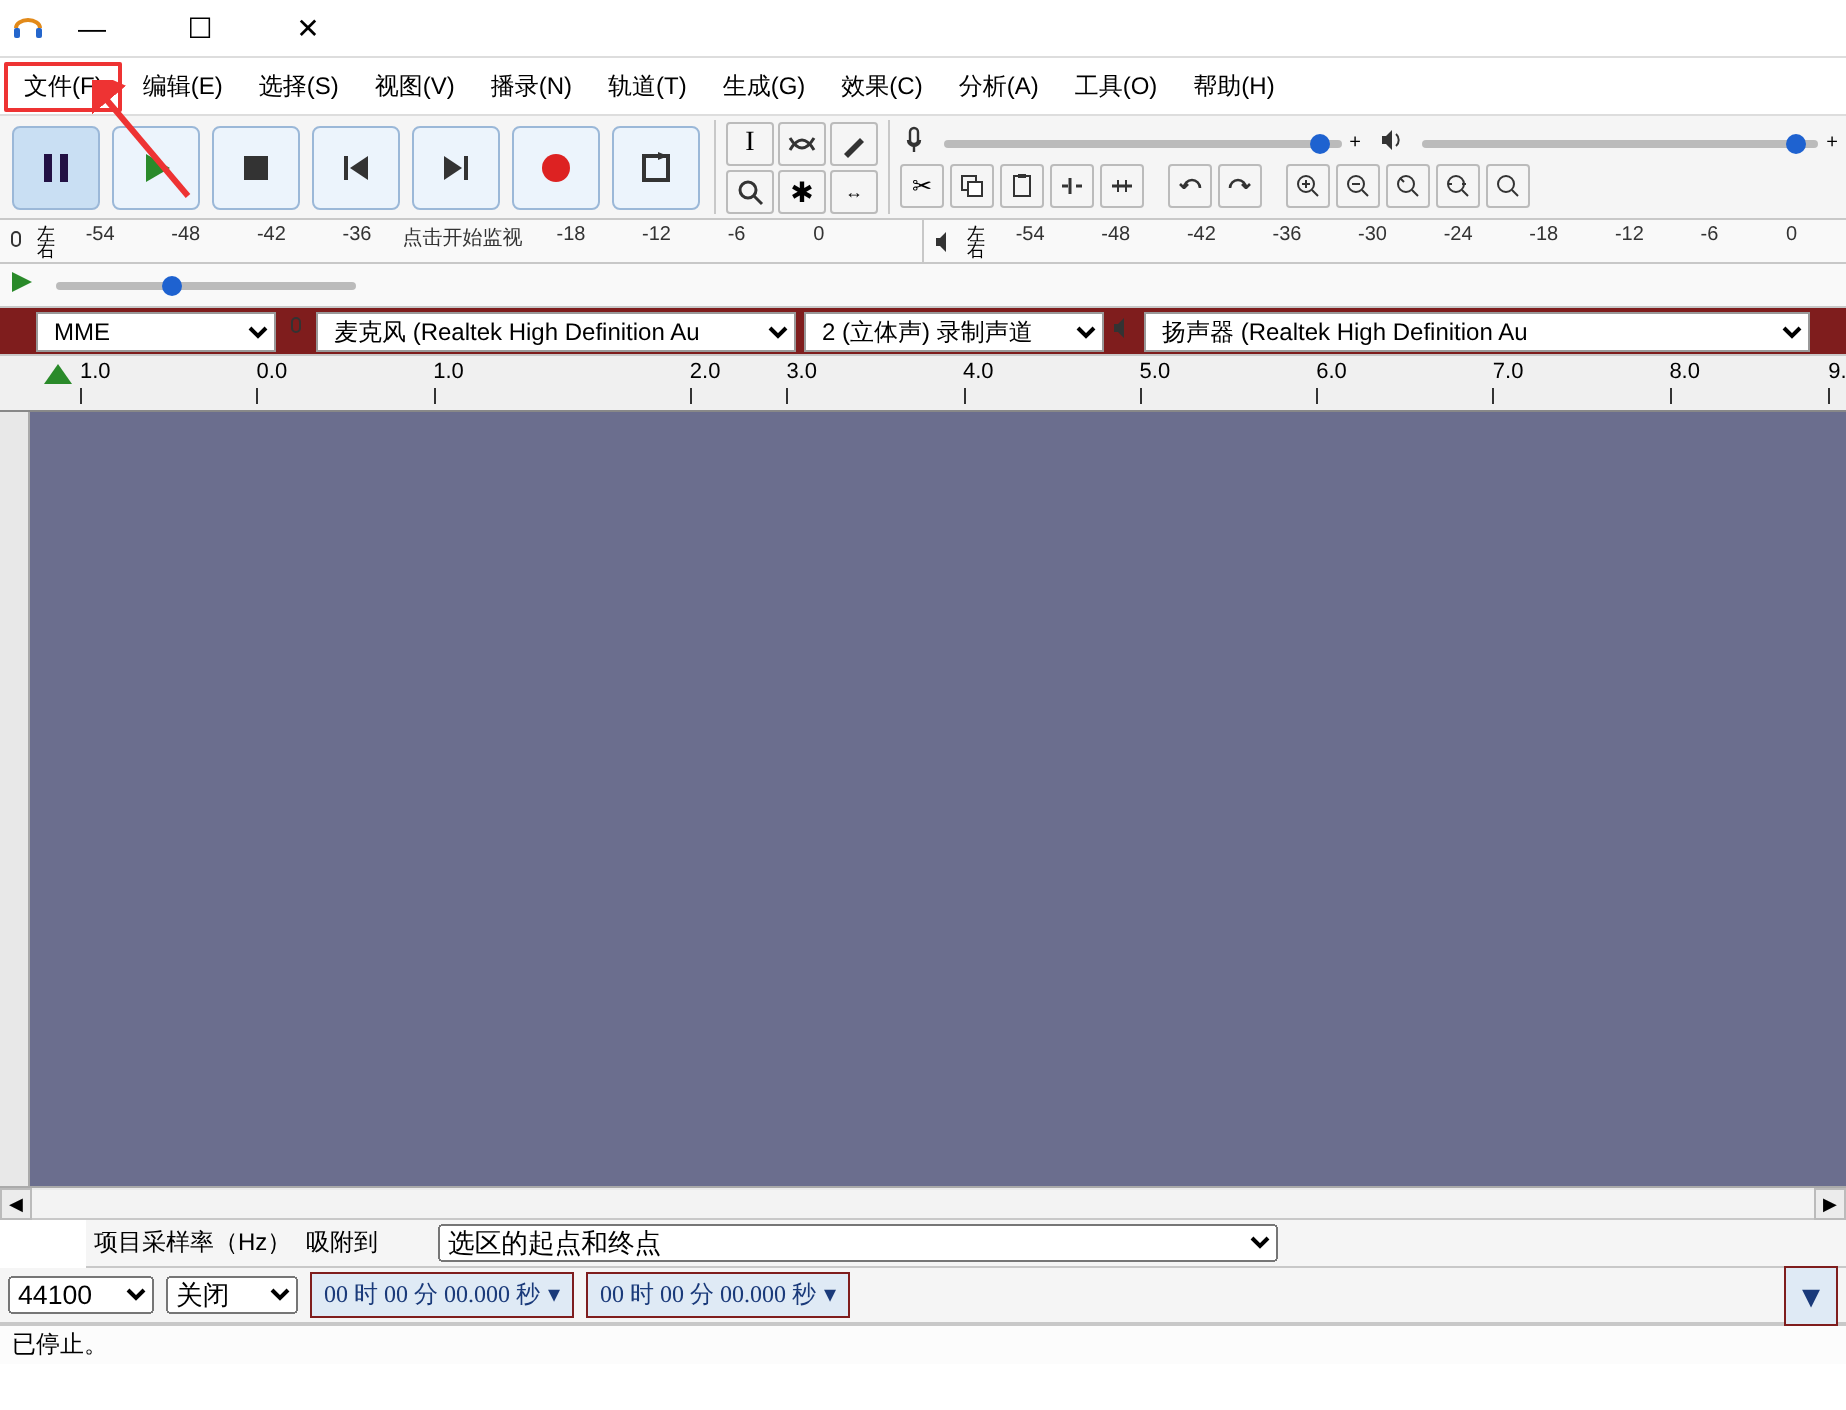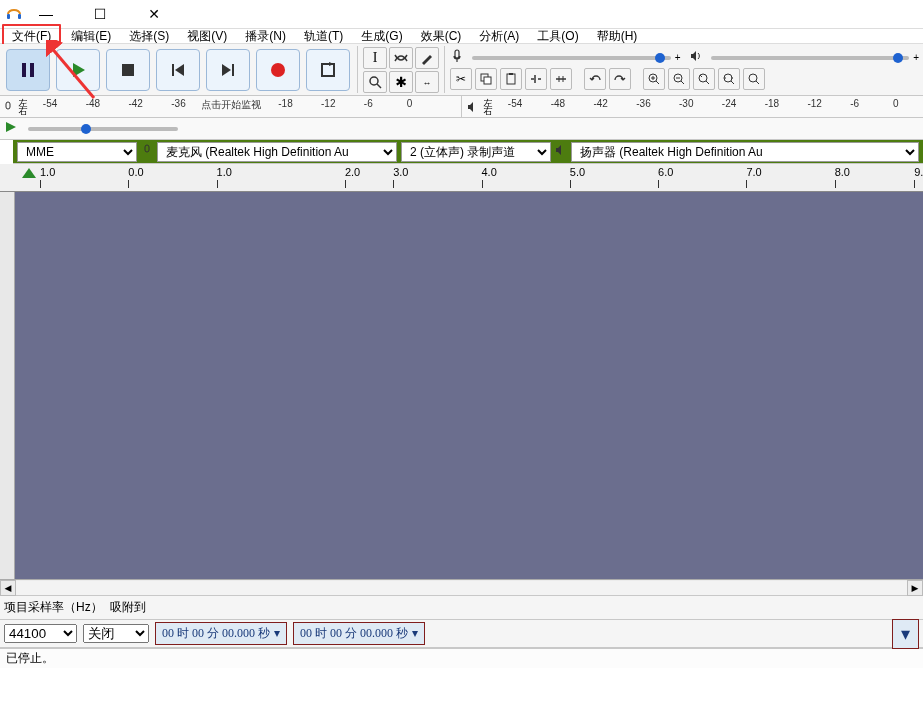--- a/index.html
+++ b/index.html
@@ -2,53 +2,53 @@
 <html><head>
 <meta charset="utf-8">
 <style>
 * { box-sizing: border-box; margin: 0; padding: 0; }
 body { font-family: "Segoe UI","Microsoft YaHei",sans-serif; font-size: 12px; background:#fff; width:923px; height:705px; overflow:hidden; color:#000; }
 .titlebar { height:28px; display:flex; align-items:center; padding:0 6px; background:#fff; }
 .titlebar .logo { width:16px; height:16px; margin-right:6px; display:inline-block; }
 .titlebar .title { flex:1; font-size:12px; }
 .winbtns { display:flex; gap:18px; padding-right:6px; }
 .winbtns span { width:36px; height:20px; display:flex; align-items:center; justify-content:center; font-size:14px; }
-.menubar { height:16px; display:flex; align-items:center; border-top:1px solid #ddd; border-bottom:1px solid #ddd; padding:0 2px; gap:2px; background:#fff; }
+.menubar { height:30px; display:flex; align-items:center; border-top:1px solid #ddd; border-bottom:1px solid #ddd; padding:0 2px; gap:2px; background:#fff; }
 .menubar .mi { padding:2px 8px; }
 .highlight { border:2px solid #e33; border-radius:1px; }
 .arrow { position:absolute; left:46px; top:40px; pointer-events:none; z-index:5; }
 .toolbar { display:flex; align-items:center; background:#f5f5f5; border-bottom:1px solid #c8c8c8; padding:2px 4px; gap:2px; height:52px; position:relative; }
 .bigbtn { width:44px; height:42px; background:#c9dff3; border:1px solid #9bb8d8; border-radius:4px; display:flex; align-items:center; justify-content:center; margin:0 2px; }
 .bigbtn.light { background:#ecf4fc; }
 .sep { width:1px; background:#c8c8c8; margin:0 3px; align-self:stretch; }
 .smallgrid { display:grid; grid-template-columns:24px 24px 24px; grid-template-rows:22px 22px; gap:2px; }
 .smallgrid .sb { border:1px solid #bbb; background:#f5f5f5; display:flex; align-items:center; justify-content:center; border-radius:2px; }
 .volrow { display:flex; align-items:center; gap:4px; flex:1; }
 .volrow .track { height:4px; background:#bbb; border-radius:2px; flex:1; position:relative; }
 .volrow .thumb { width:10px; height:10px; background:#1e62d0; border-radius:50%; position:absolute; top:-3px; }
 .meterrow { display:flex; align-items:center; border-bottom:1px solid #c8c8c8; background:#f9f9f9; height:22px; font-size:11px; }
 .meterrow .mic { width:16px; display:flex; justify-content:center; }
 .meterrow .lr { width:14px; font-size:9px; line-height:8px; text-align:center; }
 .meterrow .ticks { flex:1; position:relative; height:20px; }
 .ticks .tick { position:absolute; top:1px; font-size:10px; color:#333; }
 .playrow { display:flex; align-items:center; border-bottom:1px solid #c8c8c8; background:#f9f9f9; height:22px; padding-left:4px; }
 .playrow .ptrack { flex:1; height:4px; background:#bbb; border-radius:2px; position:relative; margin:0 6px 0 10px; }
-.devrow { display:flex; align-items:center; border-bottom:1px solid #c8c8c8; background:#4d7c0f; height:24px; gap:4px; padding:0 4px; font-size:12px;margin-left:13px; }
+.devrow { display:flex; align-items:center; border-bottom:1px solid #c8c8c8; background:#7f1d1d; height:24px; gap:4px; padding:0 18px; font-size:12px; }
 .devrow select, .devrow .sel { font-size:12px; height:20px; border:1px solid #999; background:#fff; padding:0 4px; }
 .ruler { height:28px; border-bottom:1px solid #888; background:#f0f0f0; position:relative; font-size:11px; display:flex; align-items:flex-start; }
 .ruler .pin { position:absolute; left:22px; top:4px; }
 .ruler .marks { position:absolute; left:40px; right:0; top:2px; height:24px; }
 .ruler .mark { position:absolute; top:0; font-size:11px; }
 .ruler .mark:after { content:""; position:absolute; left:0; top:14px; width:1px; height:8px; background:#333; }
 .canvas { height:388px; background:#6b6e8e; display:flex; border-bottom:1px solid #aaa; }
 .canvas .left { width:15px; background:#e8e8e8; border-right:1px solid #aaa; }
 .hscroll { height:16px; background:#ececec; display:flex; align-items:center; border-bottom:1px solid #c8c8c8; }
 .hscroll .arr { width:16px; height:16px; display:flex; align-items:center; justify-content:center; border:1px solid #bbb; font-size:9px; }
 .hscroll .bar { flex:1; background:#f3f3f3; height:14px; }
-.bottom1 { display:flex; align-items:center; border-bottom:1px solid #c8c8c8; background:#f5f5f5; height:24px; padding:0 4px; gap:6px; font-size:12px; }
+.bottom1 { display:flex; align-items:center; border-bottom:1px solid #c8c8c8; background:#f5f5f5; height:24px; padding:0 4px; gap:6px; font-size:12px;margin-left:43px; }
 .bottom2 { display:flex; align-items:center; border-bottom:1px solid #c8c8c8; background:#f5f5f5; height:28px; padding:0 4px; gap:6px; }
 .timebox { font-family: Liberation Serif, serif; background:#dfeaf5; border:1px solid #7f1d1d; padding:2px 6px; display:flex; gap:4px; align-items:center; color:#1a3a7a; }
 .timebox.big { font-size:18px; padding:3px 8px; }
 .status { height:20px; display:flex; align-items:center; padding:0 6px; border-top:1px solid #c8c8c8; background:#fcfcfc; font-size:12px; }
 .editrow { display:flex; gap:3px; }
 .editrow .eb { width:22px; height:22px; border:1px solid #bbb; background:#f5f5f5; display:flex; align-items:center; justify-content:center; border-radius:2px; }
 select { font-family:inherit; }
 .right-tools { display:flex; flex-direction:column; gap:2px; justify-content:center; flex:1; }
 </style>
 </head>
@@ -343,20 +343,21 @@
 
 <div class="hscroll">
   <div class="arr">◀</div>
   <div class="bar"></div>
   <div class="arr">▶</div>
 </div>
 
 <div class="bottom1">
   <span style="width:100px;">项目采样率（Hz）</span>
   <span style="width:60px;">吸附到</span>
+  <select class="sel" style="flex:1;max-width:420px;"><option>选区的起点和终点</option></select>
 </div>
 
 <div class="bottom2">
   <select class="sel" style="width:73px;"><option>44100</option></select>
   <select class="sel" style="width:66px;"><option>关闭</option></select>
   <div class="timebox">
       <span>00 时 00 分 00.000 秒</span>
       <span>▾</span>
     </div>
   <div class="timebox">

